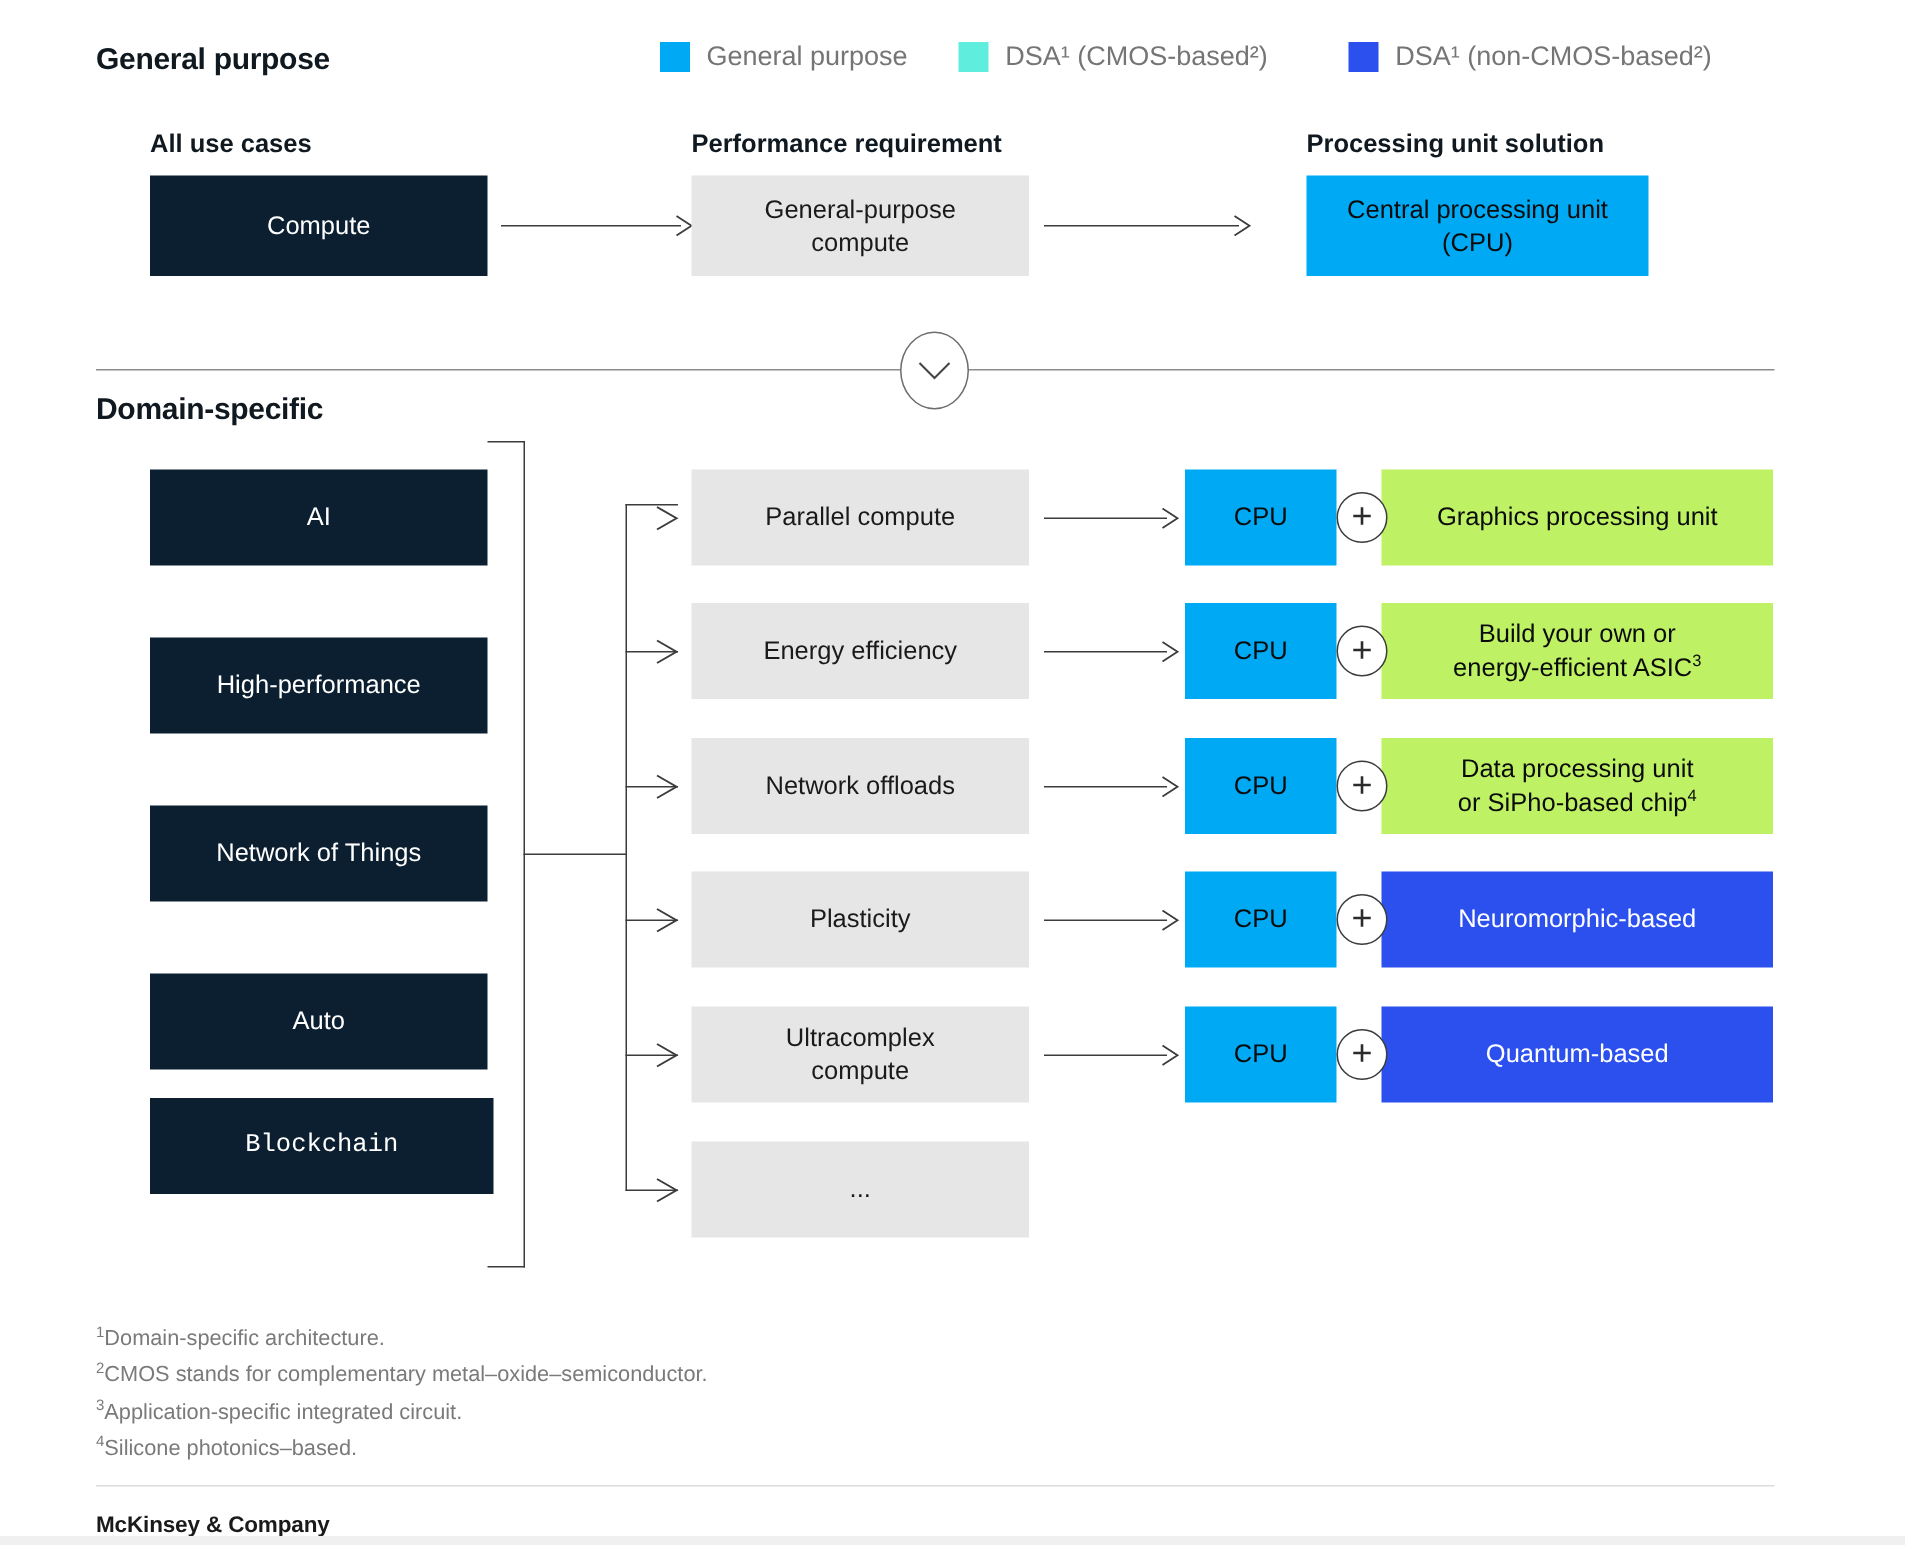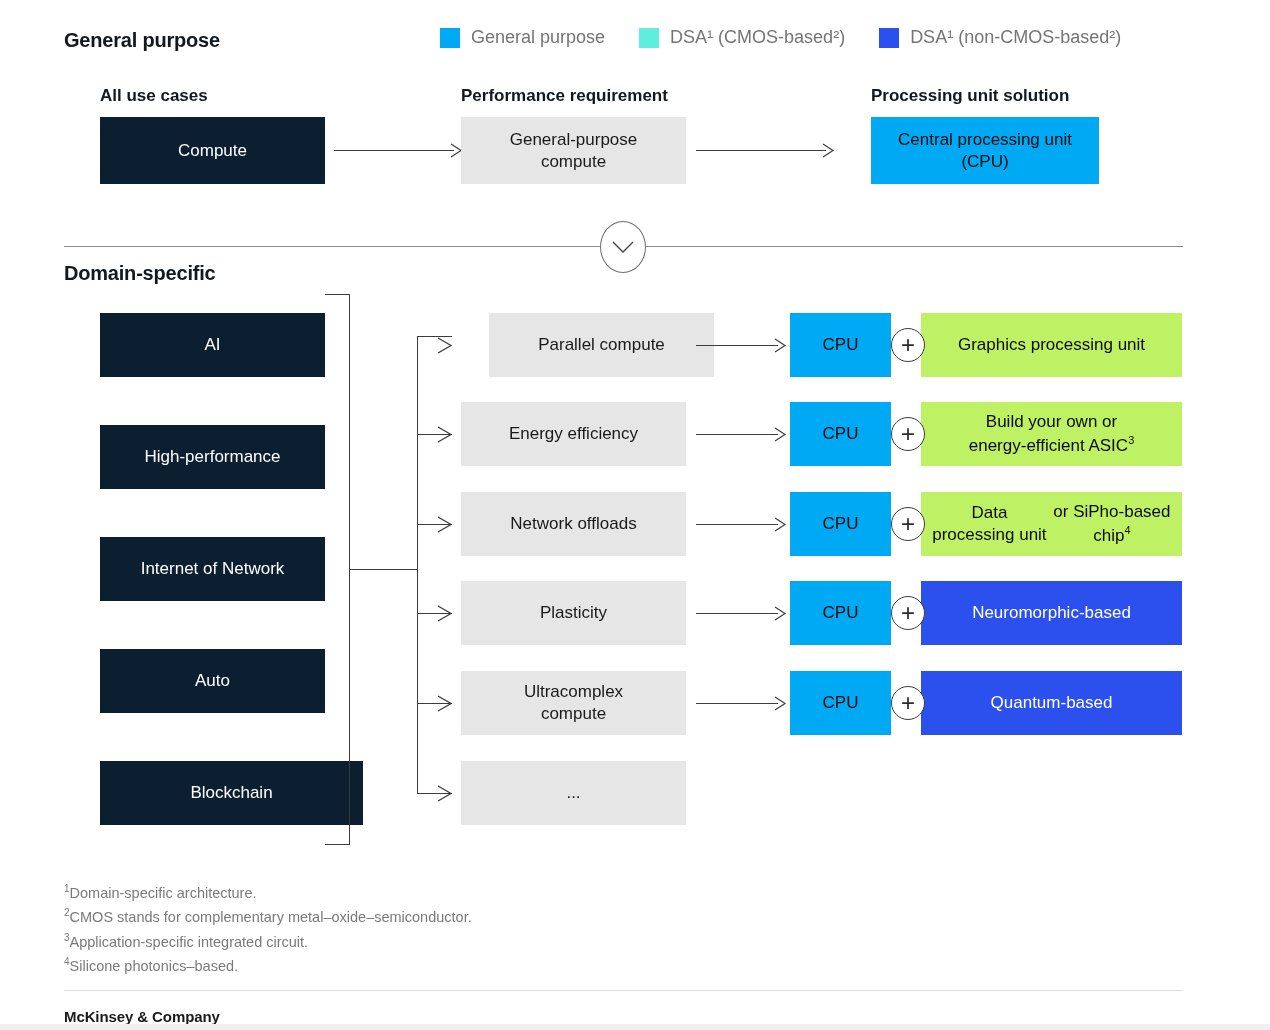--- a/index.html
+++ b/index.html
@@ -131,21 +131,21 @@
     <div class="legend-item">
       <span class="swatch" style="background:#00A9F4;"></span>
       <span class="legend-label">General purpose</span>
     </div>
 
     <div class="legend-item">
       <span class="swatch" style="background:#5FEEDD;"></span>
       <span class="legend-label">DSA¹ (CMOS-based²)</span>
     </div>
 
-    <div class="legend-item" style="margin-right:0;">
+    <div class="legend-item" style="margin-right:0;margin-left:20px;">
       <span class="swatch" style="background:#2B50EE;"></span>
       <span class="legend-label">DSA¹ (non-CMOS-based²)</span>
     </div>
   </div>
 
   <div class="col-head" style="left:100px; top:86px; width:225px;">All use cases</div>
   <div class="col-head" style="left:461px; top:86px; width:225px;">Performance requirement</div>
   <div class="col-head" style="left:871px; top:86px; width:228px;">Processing unit solution</div>
 
   <div class="node navy" style="left:100px; top:117px; width:225px; height:67px;">Compute</div>
@@ -174,36 +174,36 @@
   <div class="divider-circle" style="left:600px; top:221px;">
     <svg width="24" height="14">
       <polyline points="2,2 12,12 22,2" fill="none" stroke="#444" stroke-width="1.4"></polyline>
     </svg>
   </div>
 
   <div class="section-title abs" style="left:64px; top:262px;">Domain-specific</div>
 
   <div class="node navy" style="left:100px; top:313px; width:225px; height:64px;">AI</div>
   <div class="node navy" style="left:100px; top:425px; width:225px; height:64px;">High-performance</div>
-  <div class="node navy" style="left:100px; top:537px; width:225px; height:64px;">Internet of Network</div>
+  <div class="node navy" style="left:100px; top:537px; width:225px; height:64px;">Network of Things</div>
   <div class="node navy" style="left:100px; top:649px; width:225px; height:64px;">Auto</div>
-  <div class="node navy" style="left:100px; top:761px; width:263px; height:64px;">Blockchain</div>
+  <div class="node navy" style="left:100px; top:732px; width:229px; height:64px;font-family:Liberation Mono, monospace;">Blockchain</div>
 
   <div class="hline" style="left:325px; top:294px; width:25px;"></div>
   <div class="vline" style="left:349px; top:294px; height:551px;"></div>
   <div class="hline" style="left:325px; top:844px; width:25px;"></div>
   <div class="hline" style="left:349px; top:569px; width:69px;"></div>
 
   <div class="vline" style="left:417px; top:336px; height:458px;"></div>
 
   <div class="hline" style="left:417px; top:336px; width:35px;"></div>
   <svg class="arrow-open" style="left:437px; top:337px;" width="22" height="17">
     <polyline points="1,1 14,8.5 1,16" fill="none" stroke="#3c3c3c" stroke-width="1.3"></polyline>
   </svg>
-  <div class="node grey" style="left:461px; top:313px; width:225px; height:64px;margin-left:28px;">Parallel compute</div>
+  <div class="node grey" style="left:461px; top:313px; width:225px; height:64px;">Parallel compute</div>
   <div class="hline" style="left:696px; top:345px; width:82px;"></div>
   <svg class="arrow-open" style="left:774px; top:338px;" width="14" height="15">
     <polyline points="1,1 11,7.5 1,14" fill="none" stroke="#3c3c3c" stroke-width="1.2"></polyline>
   </svg>
   <div class="node cyan" style="left:790px; top:313px; width:101px; height:64px;">CPU</div>
   <div class="plus-circle" style="left:891px; top:328px;">+</div>
   <div class="node teal" style="left:921px; top:313px; width:261px; height:64px;">Graphics processing unit</div>
 
   <div class="hline" style="left:417px; top:434px; width:35px;"></div>
   <svg class="arrow-open" style="left:437px; top:426px;" width="22" height="17">
@@ -225,21 +225,21 @@
   <svg class="arrow-open" style="left:437px; top:516px;" width="22" height="17">
     <polyline points="1,1 14,8.5 1,16" fill="none" stroke="#3c3c3c" stroke-width="1.3"></polyline>
   </svg>
   <div class="node grey" style="left:461px; top:492px; width:225px; height:64px;">Network offloads</div>
   <div class="hline" style="left:696px; top:524px; width:82px;"></div>
   <svg class="arrow-open" style="left:774px; top:517px;" width="14" height="15">
     <polyline points="1,1 11,7.5 1,14" fill="none" stroke="#3c3c3c" stroke-width="1.2"></polyline>
   </svg>
   <div class="node cyan" style="left:790px; top:492px; width:101px; height:64px;">CPU</div>
   <div class="plus-circle" style="left:891px; top:507px;">+</div>
-  <div class="node teal" style="left:921px; top:492px; width:261px; height:64px; ">
+  <div class="node teal" style="left:921px; top:492px; width:261px; height:64px; flex-direction:column;">
     <span>Data processing unit</span>
     <span><span>or SiPho-based chip</span><sup>4</sup></span>
   </div>
 
   <div class="hline" style="left:417px; top:613px; width:35px;"></div>
   <svg class="arrow-open" style="left:437px; top:605px;" width="22" height="17">
     <polyline points="1,1 14,8.5 1,16" fill="none" stroke="#3c3c3c" stroke-width="1.3"></polyline>
   </svg>
   <div class="node grey" style="left:461px; top:581px; width:225px; height:64px;">Plasticity</div>
   <div class="hline" style="left:696px; top:613px; width:82px;"></div>

